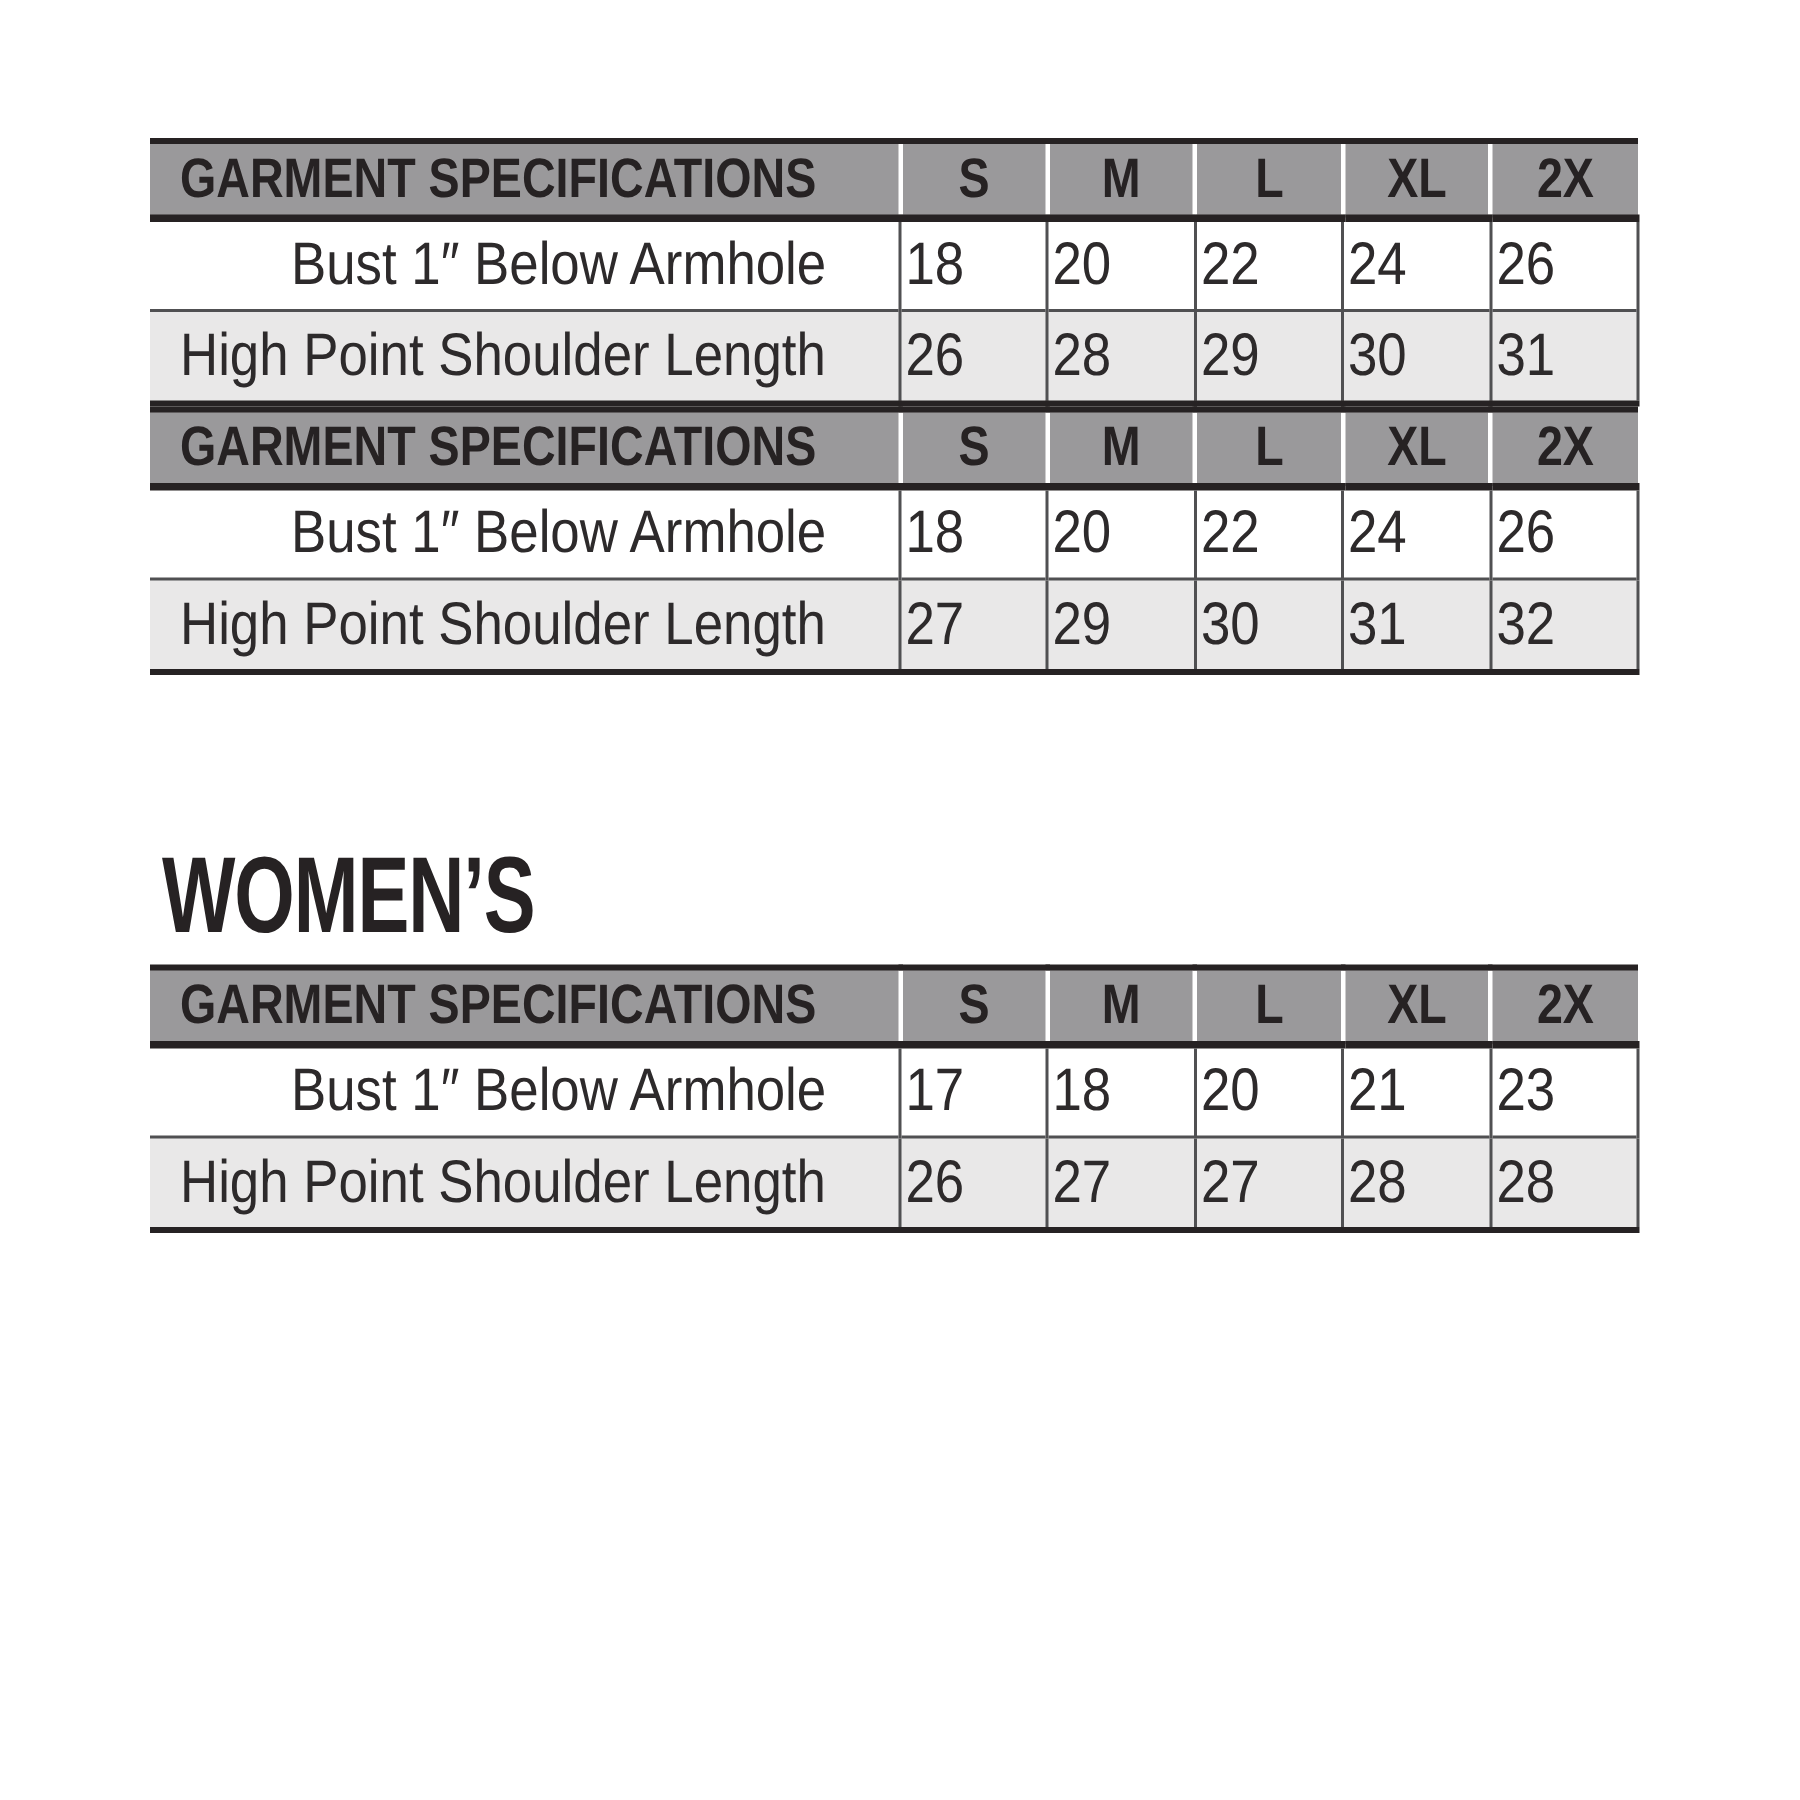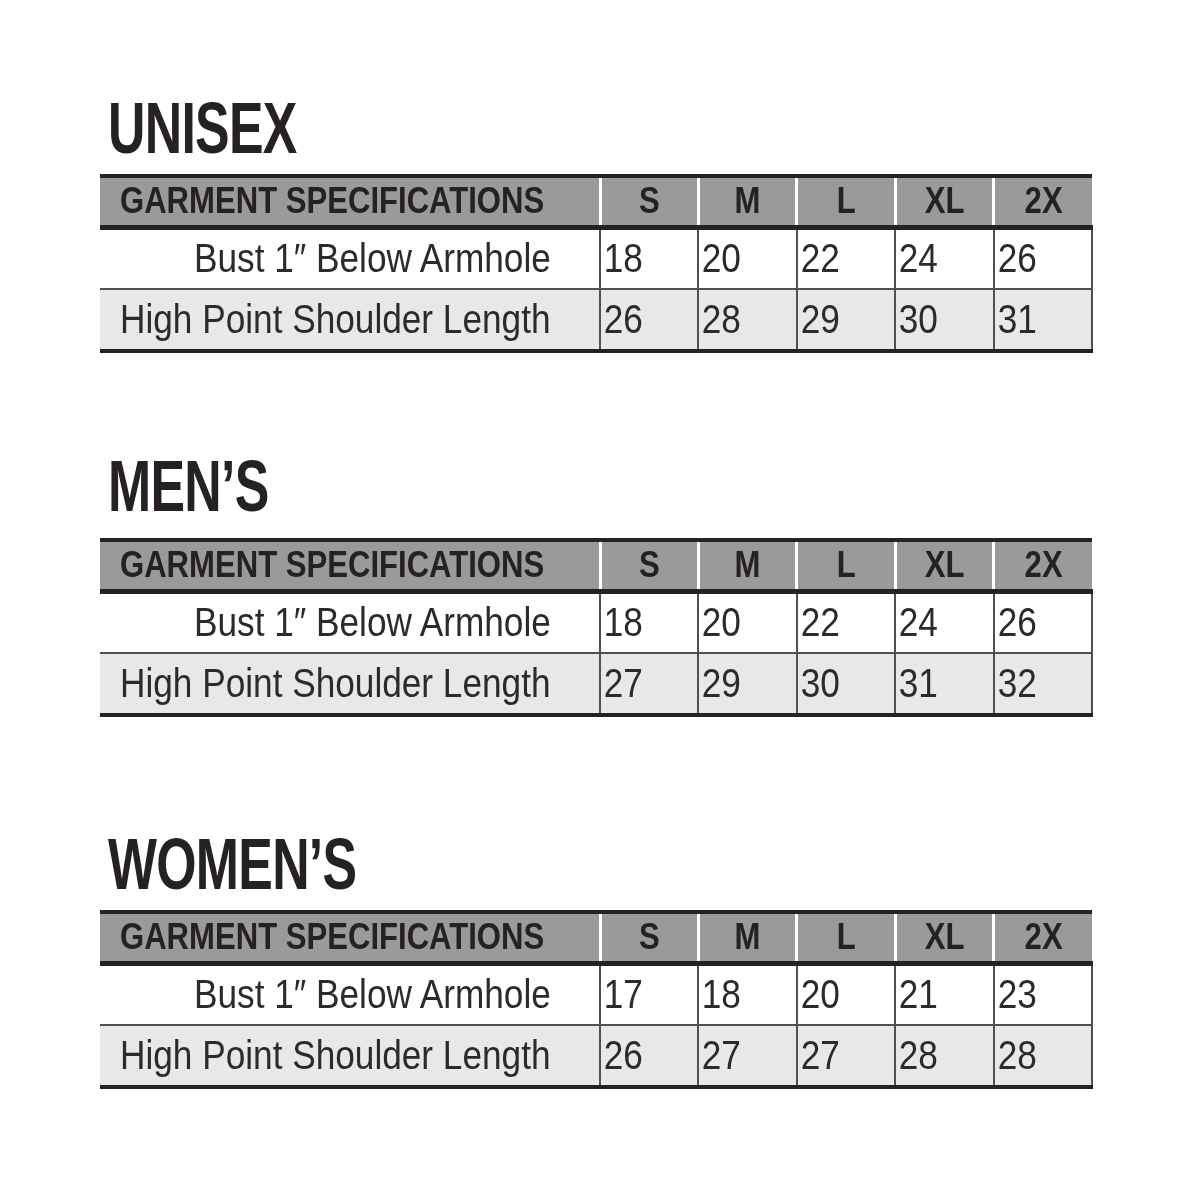--- a/index.html
+++ b/index.html
@@ -50,21 +50,20 @@
   .cx-cell{display:inline-block;font-size:40px;white-space:nowrap;
     transform:scaleX(0.88);transform-origin:center center;}
   td.label .cx-cell{transform-origin:left center;}
 </style>
 </head>
 <body>
 
 <div class="sheet">
 
   <section class="t-unisex">
-    <h2 class="title"><span class="cx-title">UNISEX</span></h2>
     <table class="spec">
       <colgroup>
         <col class="c-label">
           <col class="c-size">
           <col class="c-size">
         <col class="c-size">
           <col class="c-size">
           <col class="c-size">
       </colgroup>
       <thead>
@@ -92,21 +91,20 @@
           <td><span class="cx-cell">28</span></td>
           <td><span class="cx-cell">29</span></td>
           <td><span class="cx-cell">30</span></td>
           <td><span class="cx-cell">31</span></td>
         </tr>
       </tbody>
     </table>
   </section>
 
   <section class="t-mens">
-    <h2 class="title"><span class="cx-title">MEN’S</span></h2>
     <table class="spec">
       <colgroup>
         <col class="c-label">
           <col class="c-size">
           <col class="c-size">
         <col class="c-size">
           <col class="c-size">
           <col class="c-size">
       </colgroup>
       <thead>

